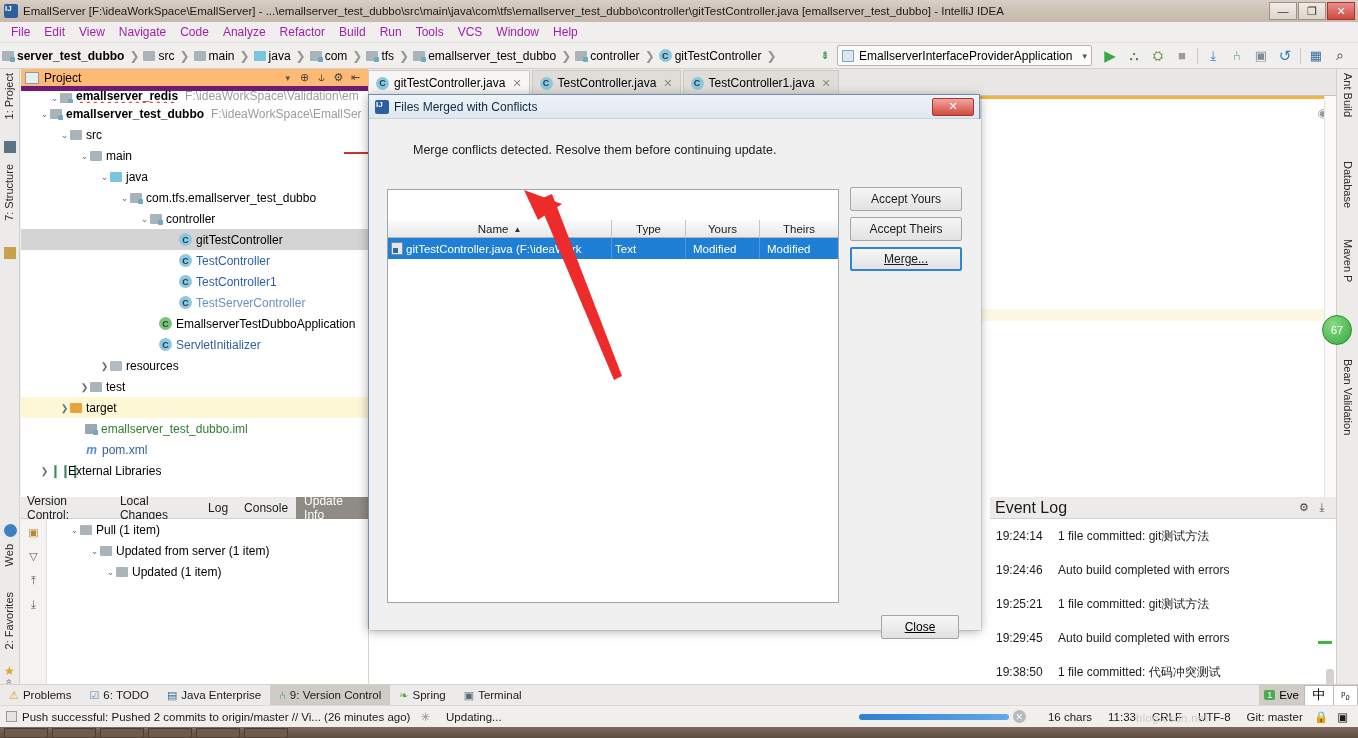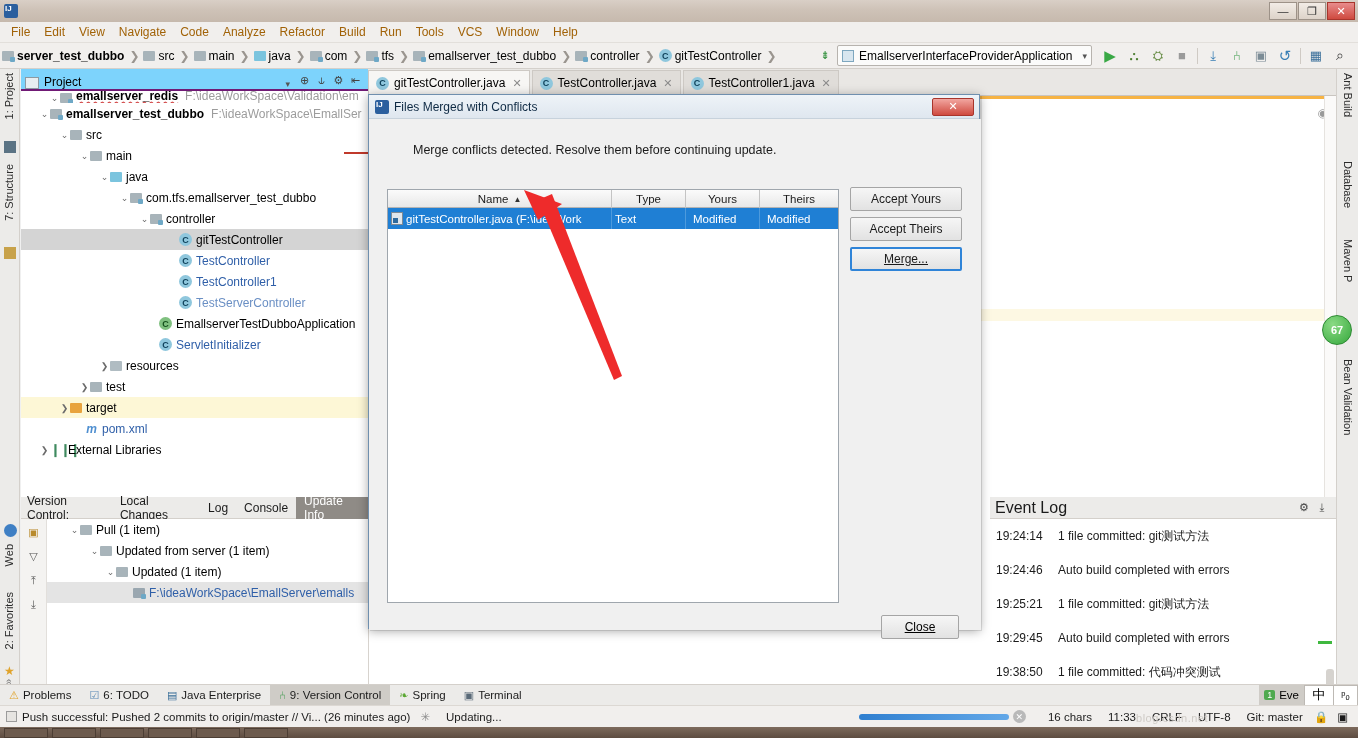--- a/index.html
+++ b/index.html
@@ -33,21 +33,21 @@
     display:flex;align-items:center;justify-content:center;font-size:11px;color:#333;
   }
   .tb-btn.close{background:linear-gradient(to bottom,#e88c8c,#cf4a3f);border-color:#a8352c;color:#fff;margin-right:3px;}
 
   
   .menubar{
     position:absolute;left:0;top:22px;width:1358px;height:21px;
     background:#f1efed;display:flex;align-items:center;padding-left:4px;
     border-bottom:1px solid #e2dfdb;
   }
-  .menu-item{padding:2px 7px;font-size:12px;color:#a16207;cursor:default;}
+  .menu-item{padding:2px 7px;font-size:12px;color:#a21caf;cursor:default;}
 
   
   .navbar{
     position:absolute;left:0;top:43px;width:1358px;height:26px;
     background:#f1efed;display:flex;align-items:center;
     border-bottom:1px solid #d4d0cb;
   }
   .crumb{display:flex;align-items:center;padding:0 2px 0 1px;font-size:12px;white-space:nowrap;}
   .crumb .lbl{margin-left:3px;}
   .crumb.bold .lbl{font-weight:bold;}
@@ -87,22 +87,22 @@
     border-left:1px solid #d4d0cb;
   }
   .rlabel{
     position:absolute;writing-mode:vertical-rl;
     font-size:11px;color:#2b2b2b;white-space:nowrap;left:5px;
   }
 
   
   .projpanel{position:absolute;left:21px;top:69px;width:347px;height:428px;background:#fff;}
   .projhdr{
-    height:22px;background:#7dd3fc;display:flex;align-items:flex-end;padding:0 4px;
-    border-bottom:2px solid #701a75;
+    height:22px;background:#fdba74;display:flex;align-items:center;padding:0 4px;
+    border-bottom:5px solid #701a75;
   }
   .projhdr .ph-ico{width:14px;height:12px;border:1px solid #8b9aa3;background:#e7eef2;margin-right:5px;position:relative;}
   .projhdr .ph-t{font-size:12px;}
   .projhdr .ph-caret{margin-left:auto;font-size:9px;color:#555;margin-right:6px;}
   .projhdr .ph-btn{width:17px;height:18px;display:flex;align-items:center;justify-content:center;font-size:11px;color:#444;}
   .tree{position:relative;background:#fff;height:406px;overflow:hidden;font-size:12px;}
   .trow{height:21px;display:flex;align-items:center;white-space:nowrap;position:relative;}
   .trow.sel{background:#d4d4d4;}
   .trow.hl{background:#fdf7d6;}
   .tw{display:inline-block;width:11px;text-align:center;color:#6b6b6b;font-size:9px;flex:0 0 auto;}
@@ -127,21 +127,21 @@
   .ed-toporange{position:absolute;left:0;top:0;width:968px;height:3px;background:#f5a623;opacity:.85;}
   .ed-red{position:absolute;left:-24px;top:54px;width:24px;height:2px;background:#c0392b;}
   .ed-band{position:absolute;left:0;top:213px;width:968px;height:12px;background:#fdf8e3;}
   .ed-eye{position:absolute;right:8px;top:10px;font-size:12px;color:#9a9a9a;}
   .ed-rightbar{position:absolute;right:0;top:0;width:12px;height:402px;background:#fbfaf9;border-left:1px solid #e6e3df;}
 
   
   .greencirc{
     position:absolute;right:6px;top:315px;width:30px;height:30px;border-radius:50%;
     background:radial-gradient(circle at 35% 30%,#8ada84,#35a83c);
-    color:#fff;font-size:11px;font-weight:bold;display:flex;align-items:center;justify-content:center;
+    color:#fff;font-size:11px;font-weight:normal;display:flex;align-items:center;justify-content:center;
     border:1px solid #2c8a32;
   }
 
   
   .vcpanel{position:absolute;left:21px;top:497px;width:347px;height:187px;background:#fff;}
   .vchdr{height:22px;background:#ecebe9;display:flex;align-items:center;border-bottom:1px solid #d4d0cb;}
   .vchdr .vct{font-size:12px;padding:0 8px;height:22px;display:flex;align-items:center;color:#1b1b1b;}
   .vchdr .vct.lead{padding-left:6px;}
   .vchdr .vct.active{background:#8f8b86;color:#fff;}
   .vcbody{display:flex;height:165px;}
@@ -229,21 +229,21 @@
   .dlg-t{font-size:12px;color:#0f2a44;text-align:center;}
   .dlg-close{
     margin-left:auto;width:42px;height:18px;border:1px solid #a8352c;border-radius:2px;
     background:linear-gradient(to bottom,#f2a6a0,#cf4a3f);color:#fff;font-size:11px;
     display:flex;align-items:center;justify-content:center;margin-right:2px;
   }
   .dlg-body{position:absolute;left:0;top:24px;width:612px;height:511px;background:#f0f0f0;}
   .dlg-msg{position:absolute;left:44px;top:24px;font-size:12.5px;color:#1b1b1b;}
 
   .tblwrap{position:absolute;left:18px;top:70px;width:452px;height:414px;border:1px solid #9fa6ad;background:#fff;}
-  .tblhdr{height:18px;display:flex;background:linear-gradient(to bottom,#fbfbfb,#e8e8e8);border-bottom:1px solid #b4b4b4;}
+  .tblhdr{height:18px;display:flex;background:linear-gradient(to bottom,#fbfbfb,#e8e8e8);border-bottom:1px solid #b4b4b4;margin-top:30px;}
   .th{
     display:flex;align-items:center;justify-content:center;font-size:11.5px;color:#1b1b1b;
     border-right:1px solid #c4c4c4;height:18px;
   }
   .th.name{width:224px;}
   .th.type{width:74px;}
   .th.yours{width:74px;}
   .th.theirs{width:78px;border-right:none;}
   .th .sortarrow{margin-left:5px;font-size:8px;color:#333;}
   .tr{height:21px;display:flex;background:#1f7fd4;color:#fff;}
@@ -272,20 +272,21 @@
   }
 
   
   .arrow{position:absolute;left:520px;top:190px;width:120px;height:200px;pointer-events:none;}
 </style>
 </head>
 <body>
 
 <div class="titlebar">
   <div class="tb-icon"></div>
+  <div class="tb-title">EmallServer [F:\ideaWorkSpace\EmallServer] - ...\emallserver_test_dubbo\src\main\java\com\tfs\emallserver_test_dubbo\controller\gitTestController.java [emallserver_test_dubbo] - IntelliJ IDEA</div>
   <div class="tb-btns">
     <div class="tb-btn">—</div>
     <div class="tb-btn">❐</div>
     <div class="tb-btn close">✕</div>
   </div>
 </div>
 
 <div class="menubar">
   <div class="menu-item">File</div>
   <div class="menu-item">Edit</div>
@@ -495,20 +496,25 @@
       <span class="tlbl">test</span>
     </div>
 
     <div class="trow hl">
       <span style="width:38px;display:inline-block"></span>
       <span class="tw">❯</span>
       <span class="fico" style="background:#e8a33d"></span>
       <span class="tlbl">target</span>
     </div>
 
+    <div class="trow">
+      <span style="width:64px;display:inline-block"></span>
+      <span class="fico pkg" style="background:#9aa7b0"></span>
+      <span class="tlbl green">emallserver_test_dubbo.iml</span>
+    </div>
 
     <div class="trow">
       <span style="width:64px;display:inline-block"></span>
       <span style="color:#4f8fd0;font-style:italic;font-weight:bold;width:13px;display:inline-block;text-align:center">m</span>
       <span class="tlbl blue">pom.xml</span>
     </div>
 
     <div class="trow" style="margin-left:18px">
       <span class="tw">❯</span>
       <span style="color:#3f8a5f;letter-spacing:-1px;font-size:13px;display:inline-block;width:14px">❙❙❙</span>
@@ -572,24 +578,20 @@
       </div>
       <div class="vcrow" style="padding-left:42px">
         <span class="tw">⌄</span>
         <span class="fico"></span>
         <span class="tlbl">Updated from server (1 item)</span>
       </div>
       <div class="vcrow" style="padding-left:58px">
         <span class="tw">⌄</span>
         <span class="fico"></span>
         <span class="tlbl">Updated (1 item)</span>
-      </div>
-      <div class="vcrow sel" style="padding-left:86px">
-        <span class="fico pkg" style="background:#9aa7b0"></span>
-        <span class="tlbl blue">F:\ideaWorkSpace\EmallServer\emalls</span>
       </div>
     </div>
   </div>
 </div>
 
 <div class="elpanel">
   <div class="elhdr">
     <span class="elt">Event Log</span>
     <span class="elb">
       <span>⚙</span>

